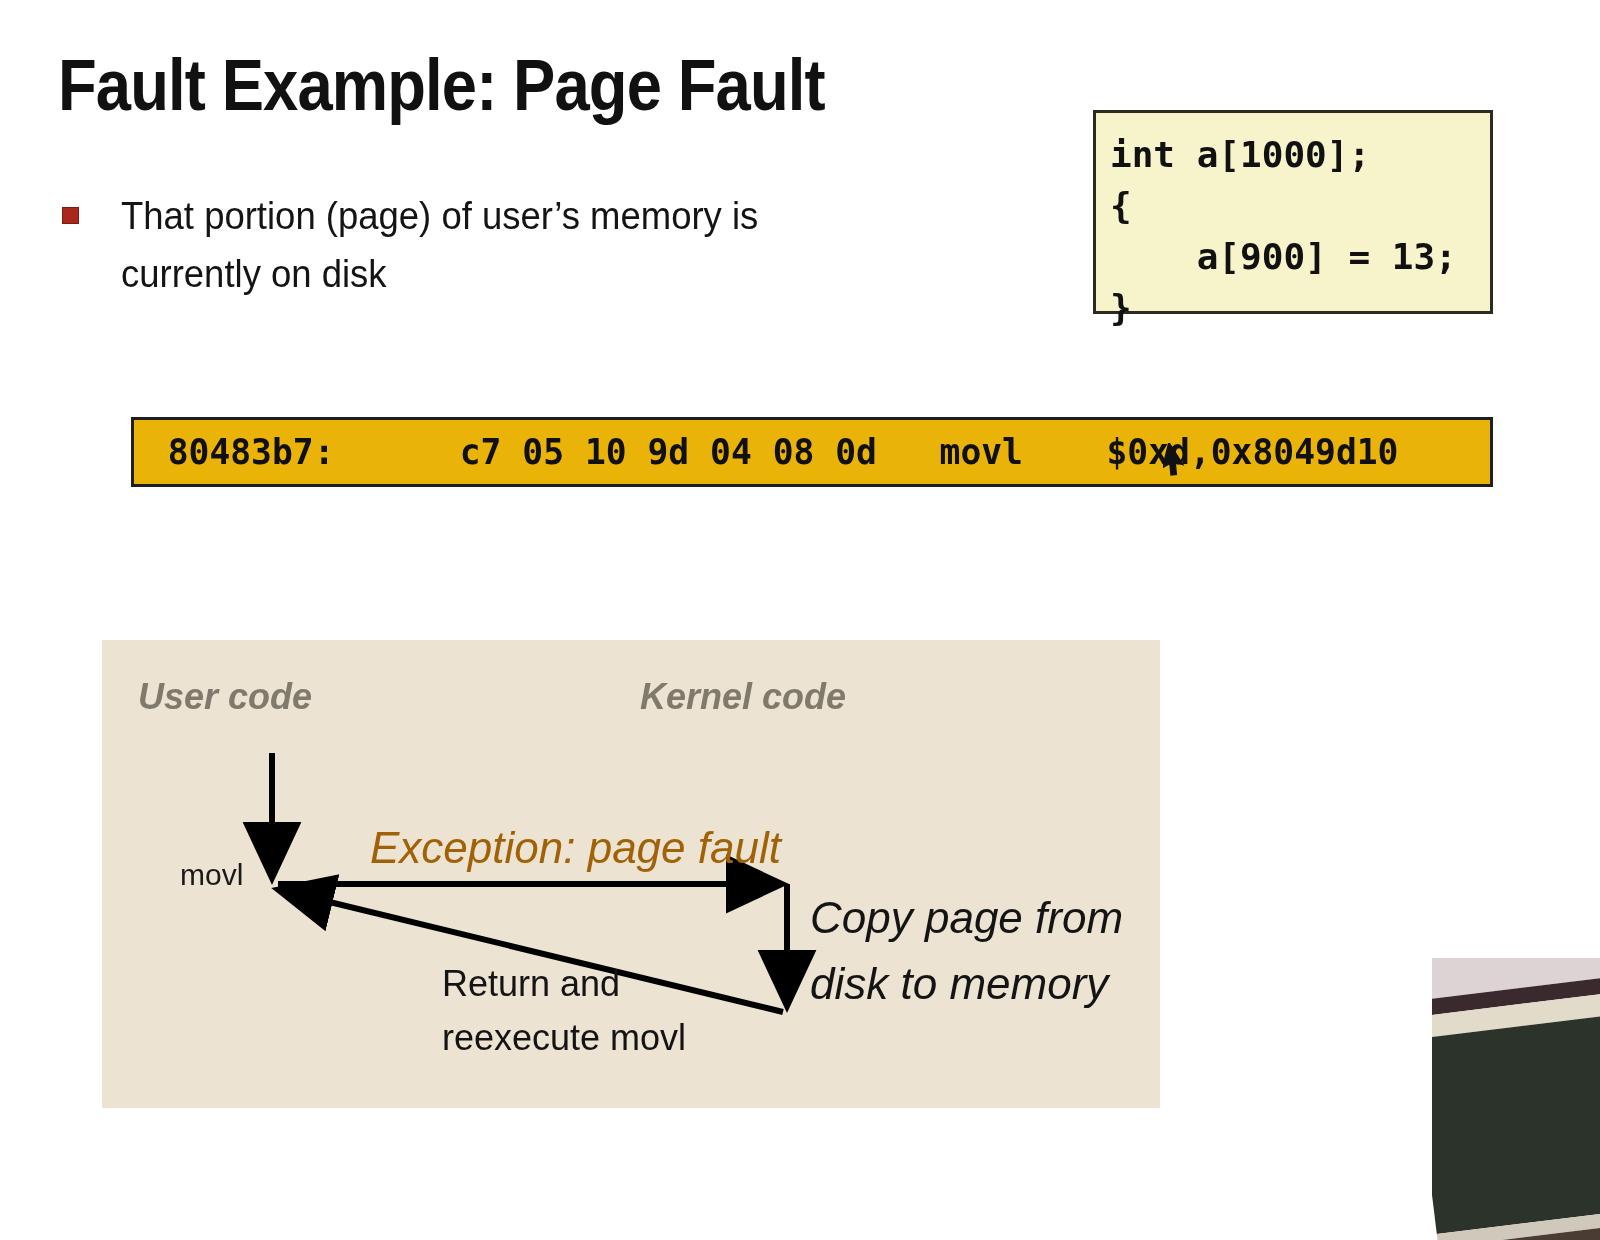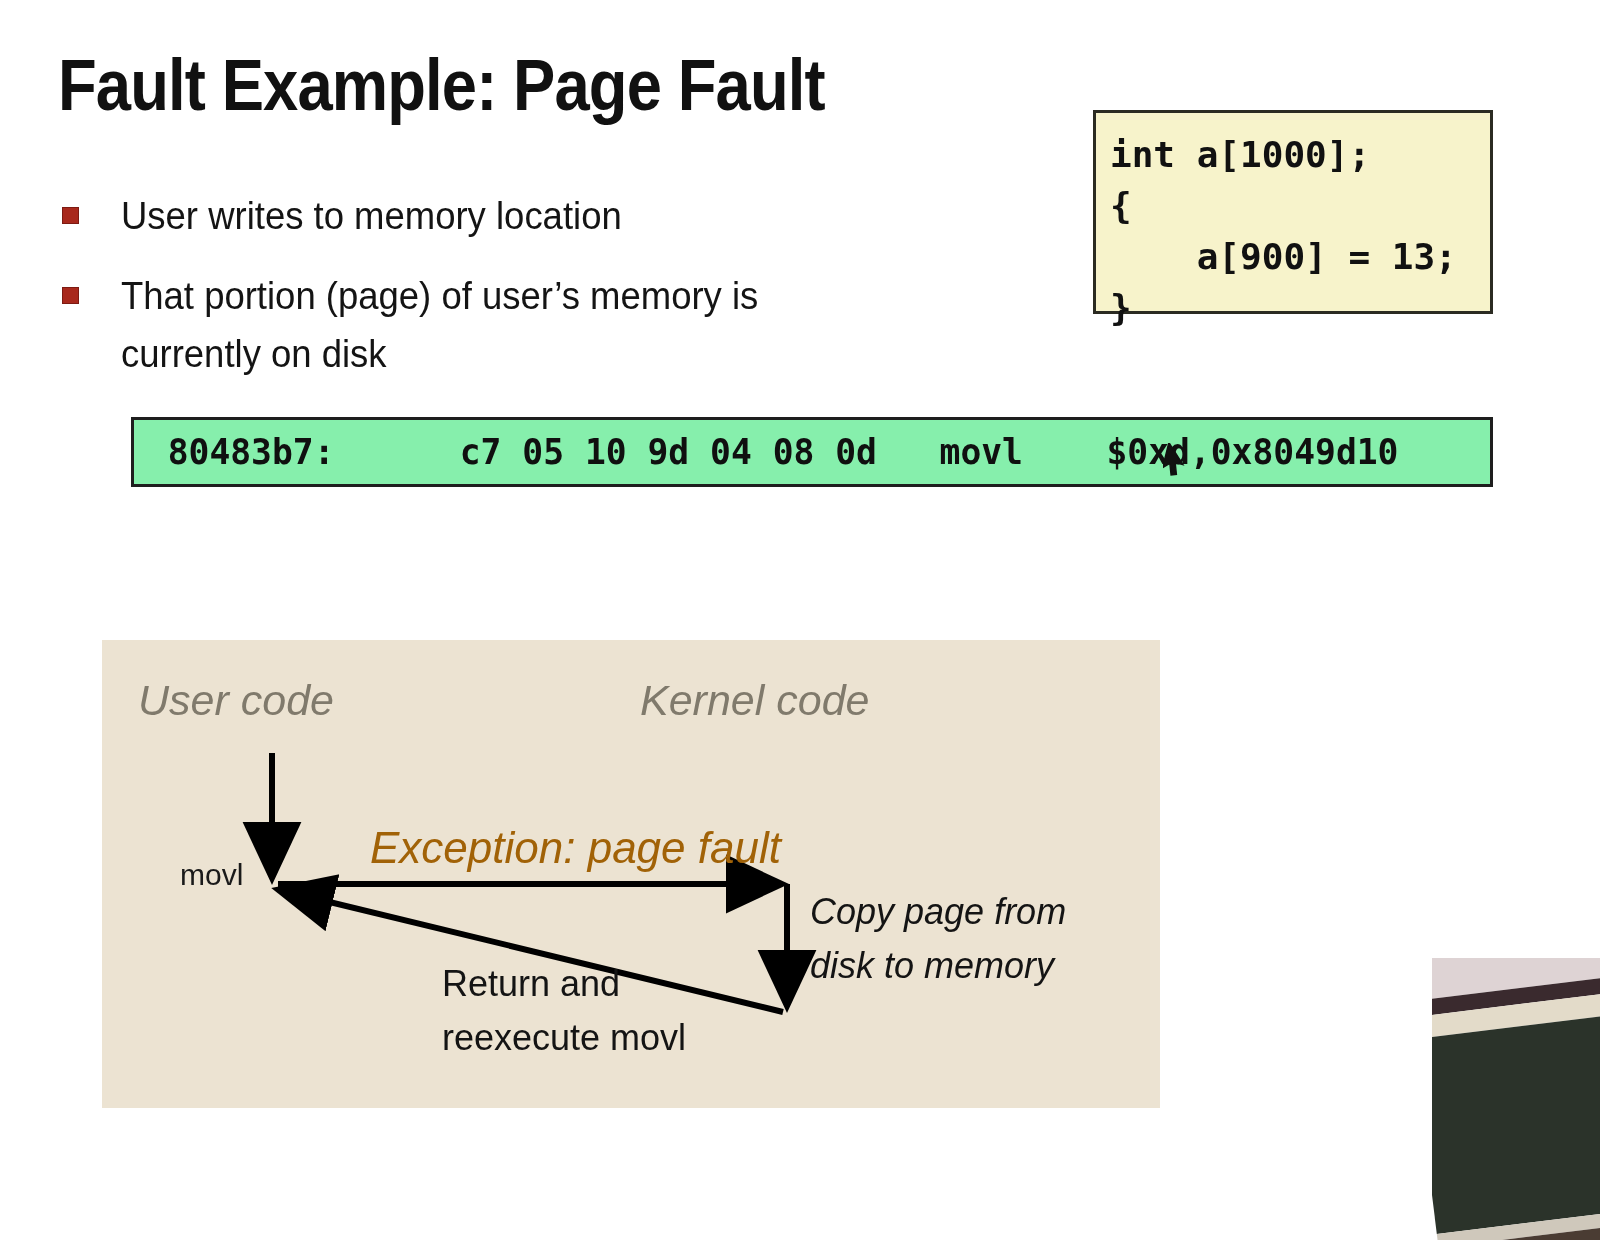--- a/index.html
+++ b/index.html
@@ -80,21 +80,21 @@
     white-space: pre;
   }
 
   
   .disasm-box {
     position: absolute;
     left: 131px;
     top: 417px;
     width: 1362px;
     height: 70px;
-    background: #86efac;
+    background: #eab308;
     border: 3px solid #1e1e1e;
     box-sizing: border-box;
     display: flex;
     align-items: center;
   }
   .disasm-line {
     font-family: "DejaVu Sans Mono", "Liberation Mono", monospace;
     font-weight: bold;
     font-size: 35px;
     color: #101010;
@@ -119,23 +119,23 @@
     position: absolute;
     left: 102px;
     top: 640px;
     width: 1058px;
     height: 468px;
     background: #ece3d2;
   }
   .flow-label-user,
   .flow-label-kernel {
     position: absolute;
-    font-size: 43px;
+    font-size: 36px;
     font-style: italic;
-    font-weight: normal;
+    font-weight: bold;
     color: #807a6c;
     white-space: nowrap;
   }
   .flow-label-user { left: 36px; top: 36px; }
   .flow-label-kernel { left: 538px; top: 36px; }
 
   .flow-label-movl {
     position: absolute;
     left: 78px;
     top: 218px;
@@ -149,21 +149,21 @@
     top: 183px;
     font-size: 44px;
     font-style: italic;
     color: #a16207;
     white-space: nowrap;
   }
   .flow-label-copy {
     position: absolute;
     left: 708px;
     top: 245px;
-    font-size: 36px;
+    font-size: 44px;
     font-style: italic;
     color: #141414;
     line-height: 1.5;
     white-space: nowrap;
   }
   .flow-label-return {
     position: absolute;
     left: 340px;
     top: 317px;
     font-size: 36px;
@@ -232,24 +232,20 @@
     left: 0; top: 0; width: 210px; height: 12px;
     background: #cfe3e2;
   }
 </style>
 </head>
 <body>
 
 <div class="slide-title">Fault Example: Page Fault</div>
 
 <div class="bullet-list">
-  <div class="bullet-row">
-    <span class="bullet-marker"></span>
-    <span class="bullet-text">User writes to memory location</span>
-  </div>
   <div class="bullet-row">
     <span class="bullet-marker"></span>
     <span class="bullet-text">That portion (page) of user’s memory is currently on disk</span>
   </div>
 </div>
 
 <div class="code-box">
   <div class="code-line">int a[1000];</div>
   <div class="code-line">{</div>
   <div class="code-line">    a[900] = 13;</div>

